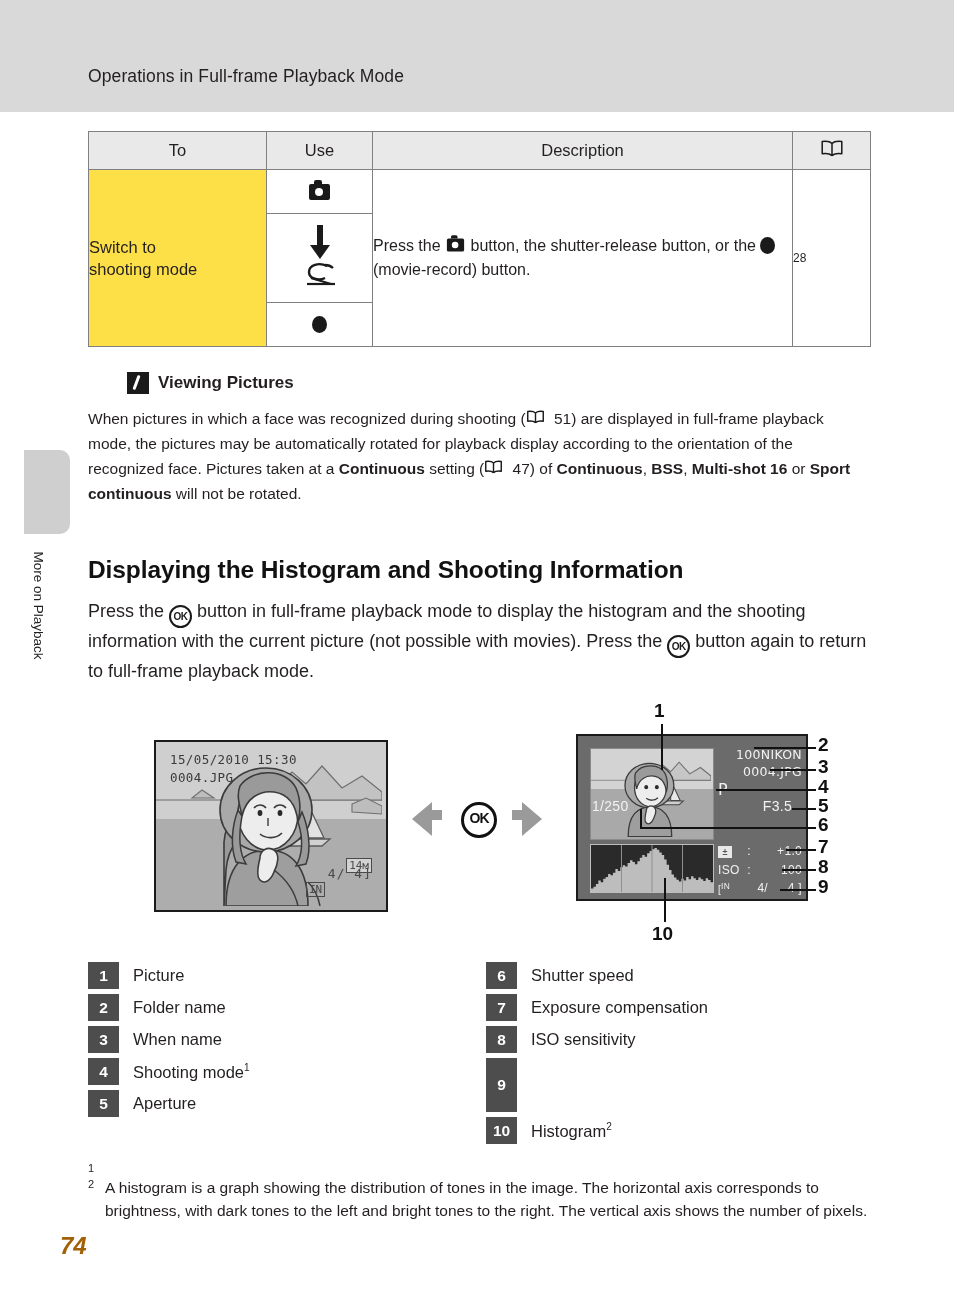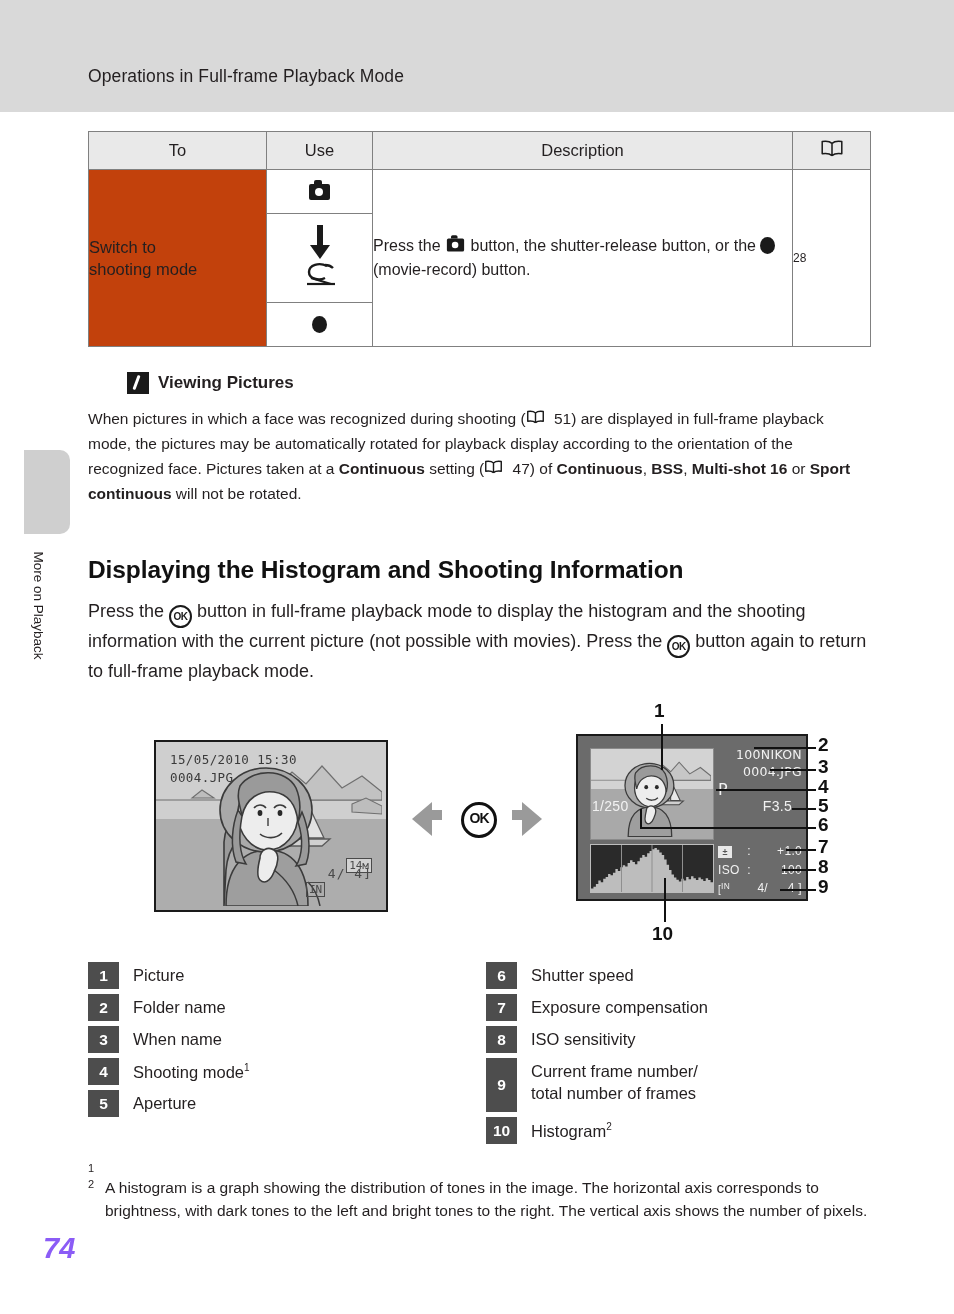--- a/index.html
+++ b/index.html
@@ -23,42 +23,42 @@
     position:absolute;left:24px;top:450px;width:46px;height:84px;
     background:#cfcfcf;border-radius:0 10px 10px 0;
   }
   .thumb-label{
     position:absolute;left:-37px;top:598px;width:150px;
     transform:rotate(90deg);transform-origin:center center;
     font-size:13.5px;color:#231f20;text-align:center;white-space:nowrap;
   }
   
   .page-no{
-    position:absolute;left:43px;top:1232px;
-    font-size:29px;font-style:italic;font-weight:bold;color:#8b5cf6;
+    position:absolute;left:60px;top:1232px;
+    font-size:24px;font-style:italic;font-weight:bold;color:#a16207;
   }
 
   
   table.ops{
     position:absolute;left:88px;top:131px;width:782px;
     border-collapse:collapse;table-layout:fixed;
   }
   table.ops th,table.ops td{
     border:1px solid #808080;padding:0;vertical-align:middle;
   }
   table.ops thead th{
     background:#e9e9e9;height:37px;font-weight:normal;font-size:16.5px;
     color:#231f20;text-align:center;
   }
   .c-to{width:178px;}
   .c-use{width:106px;}
   .c-desc{width:420px;}
   .c-ref{width:78px;}
   td.to-cell{
-    background:#c2410c;font-size:16.5px;line-height:1.35;
+    background:#fde047;font-size:16.5px;line-height:1.35;
     padding:6px 0 6px 10px;text-align:left;
   }
   td.use-cell{background:#fff;text-align:center;height:44px;}
   td.desc-cell{background:#fff;font-size:16px;line-height:1.5;padding:6px 10px;}
   td.ref-cell{background:#fff;text-align:left;font-size:12px;}
   .use-stack{display:block;}
   .use-row{
     height:43px;display:flex;align-items:center;justify-content:center;
     border-bottom:1px solid #808080;
   }
@@ -467,21 +467,20 @@
       <div class="leg-row">
         <div class="leg-num">7</div>
         <div class="leg-txt">Exposure compensation</div>
       </div>
       <div class="leg-row">
         <div class="leg-num">8</div>
         <div class="leg-txt">ISO sensitivity</div>
       </div>
       <div class="leg-row tall">
         <div class="leg-num">9</div>
-        <div class="leg-txt">Current frame number/<br>total number of frames</div>
       </div>
       <div class="leg-row">
         <div class="leg-num">10</div>
         <div class="leg-txt">Histogram<sup>2</sup></div>
       </div>
     </div>
 </div>
 
 <div class="fn">
   <div class="fn-row">

